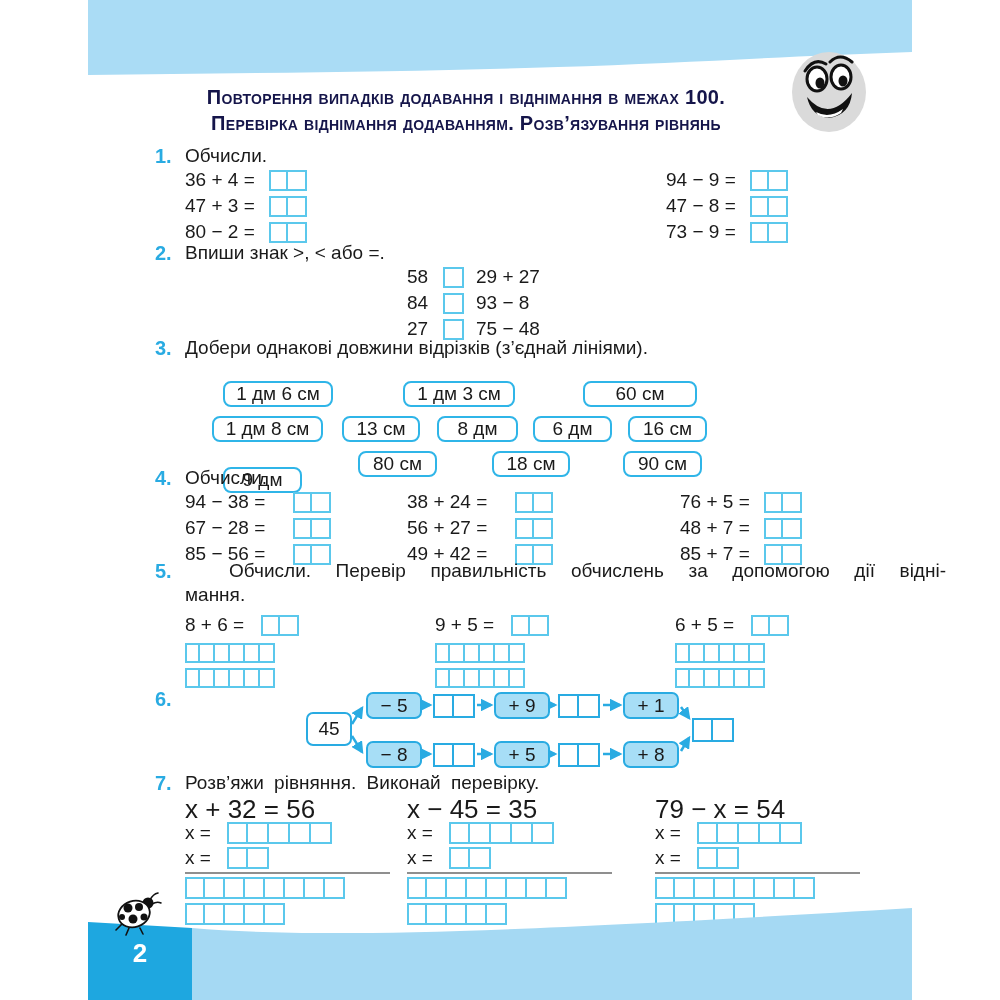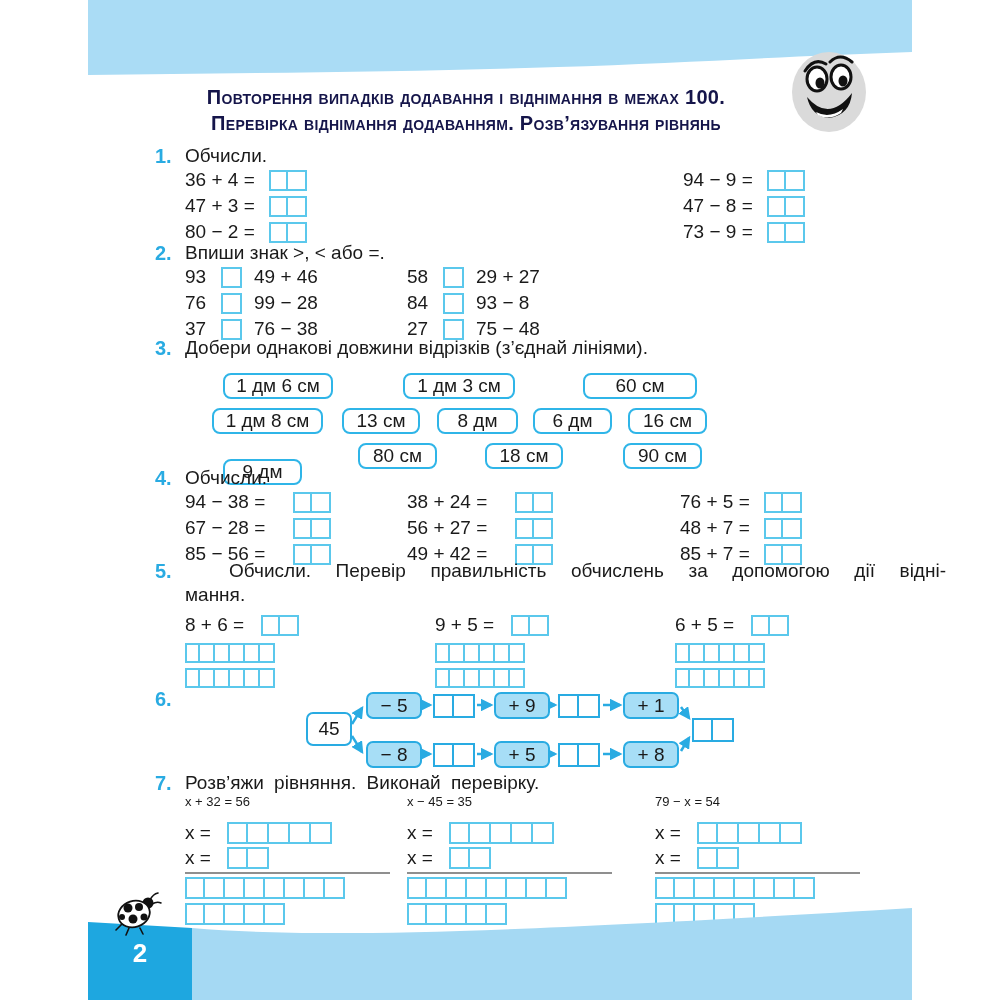--- a/index.html
+++ b/index.html
@@ -26,39 +26,39 @@
   .eq { display:inline-block; }
   .w84 { width:84px; } .w108 { width:108px; } .w76 { width:76px; }
 
   .pair { display:flex; }
   .cell { width:19px; height:21px; border:2px solid #5bc8ec; background:#fff; }
   .pair .cell + .cell { border-left:none; }
 
   .n2 { display:inline-block; width:30px; }
   .sq { width:21px; height:21px; border:2px solid #5bc8ec; background:#fff; margin:0 12px 0 6px; }
 
-  .boxfield { position:relative; height:100px; margin-top:14px; }
+  .boxfield { position:relative; height:100px; margin-top:22px; }
   .rbox { position:absolute; height:26px; border:2px solid #2fb5e8; border-radius:8px; background:#fff;
           display:flex; align-items:center; justify-content:center; font-size:19px; }
 
   .grid { display:flex; margin-top:5px; }
   .gcell { width:15px; height:20px; border:2px solid #5bc8ec; background:#fff; }
   .grid .gcell + .gcell { border-left:none; }
 
   .diagram { position:absolute; left:115px; top:0; width:455px; height:88px; }
   .dbox { position:absolute; border:2px solid #29abe2; border-radius:7px; background:#fff;
           display:flex; align-items:center; justify-content:center; font-size:19px; }
   .dop { background:#a7def6; width:56px; height:27px; }
   .dpair { position:absolute; display:flex; }
   .dcell { width:21px; height:24px; border:2px solid #29abe2; background:#fff; }
   .dpair .dcell + .dcell { border-left:none; }
   .arrows { position:absolute; left:0; top:0; }
 
   .col7 { position:absolute; top:0; width:215px; }
-  .eq7 { height:26px; font-size:13px; }
+  .eq7 { height:26px; font-size:26px; }
   .xrow { display:flex; align-items:center; height:25px; font-size:19px; }
   .xp { display:inline-block; width:42px; }
   .pair7 { display:flex; }
   .c7 { width:21px; height:22px; border:2px solid #5bc8ec; background:#fff; }
   .pair7 .c7 + .c7 { border-left:none; }
   .sepline { width:205px; border-top:2.5px solid #8f8f8f; margin:2px 0 3px; }
   .grid7 { display:flex; }
   .c8 { width:20px; height:22px; border:2px solid #5bc8ec; background:#fff; }
   .grid7 .c8 + .c8 { border-left:none; }
   .mt4 { margin-top:4px; }
@@ -115,21 +115,21 @@
               </div>
             </div>
           <div class="mrow">
               <span class="eq w84">80 − 2 =</span>
               <div class="pair">
                 <div class="cell"></div>
                 <div class="cell"></div>
               </div>
             </div>
         </div>
-        <div class="col" style="left:498px">
+        <div class="col" style="left:481px">
           <div class="mrow">
               <span class="eq w84">94 − 9 =</span>
               <div class="pair">
                 <div class="cell"></div>
                 <div class="cell"></div>
               </div>
             </div>
           <div class="mrow">
               <span class="eq w84">47 − 8 =</span>
               <div class="pair">
@@ -147,37 +147,20 @@
         </div>
       </div>
     </div>
   </div>
 
   <div class="ex" style="top:242px">
     <span class="exnum">2.</span>
     <div class="exbody">
       <div class="instr">Впиши знак &gt;, &lt; або =.</div>
       <div class="cols" style="height:80px">
-        <div class="col" style="left:0">
-          <div class="mrow">
-              <span class="n2">93</span>
-              <div class="sq"></div>
-              <span>49 + 46</span>
-            </div>
-          <div class="mrow">
-              <span class="n2">76</span>
-              <div class="sq"></div>
-              <span>99 − 28</span>
-            </div>
-          <div class="mrow">
-              <span class="n2">37</span>
-              <div class="sq"></div>
-              <span>76 − 38</span>
-            </div>
-        </div>
         <div class="col" style="left:222px">
           <div class="mrow">
               <span class="n2">58</span>
               <div class="sq"></div>
               <span>29 + 27</span>
             </div>
           <div class="mrow">
               <span class="n2">84</span>
               <div class="sq"></div>
               <span>93 − 8</span>
@@ -200,21 +183,21 @@
         <div class="rbox" style="left:38px;top:0;width:110px">1 дм 6 см</div>
         <div class="rbox" style="left:218px;top:0;width:112px">1 дм 3 см</div>
         <div class="rbox" style="left:398px;top:0;width:114px">60 см</div>
         <div class="rbox" style="left:27px;top:35px;width:111px">1 дм 8 см</div>
         <div class="rbox" style="left:157px;top:35px;width:78px">13 см</div>
         <div class="rbox" style="left:252px;top:35px;width:81px">8 дм</div>
         <div class="rbox" style="left:348px;top:35px;width:79px">6 дм</div>
         <div class="rbox" style="left:443px;top:35px;width:79px">16 см</div>
         <div class="rbox" style="left:38px;top:86px;width:79px">9 дм</div>
         <div class="rbox" style="left:173px;top:70px;width:79px">80 см</div>
-        <div class="rbox" style="left:300px;top:70px;width:78px">18 см</div>
+        <div class="rbox" style="left:307px;top:70px;width:78px">18 см</div>
         <div class="rbox" style="left:438px;top:70px;width:79px">90 см</div>
       </div>
     </div>
   </div>
 
   <div class="ex" style="top:467px">
     <span class="exnum">4.</span>
     <div class="exbody">
       <div class="instr">Обчисли.</div>
       <div class="cols" style="height:80px">

